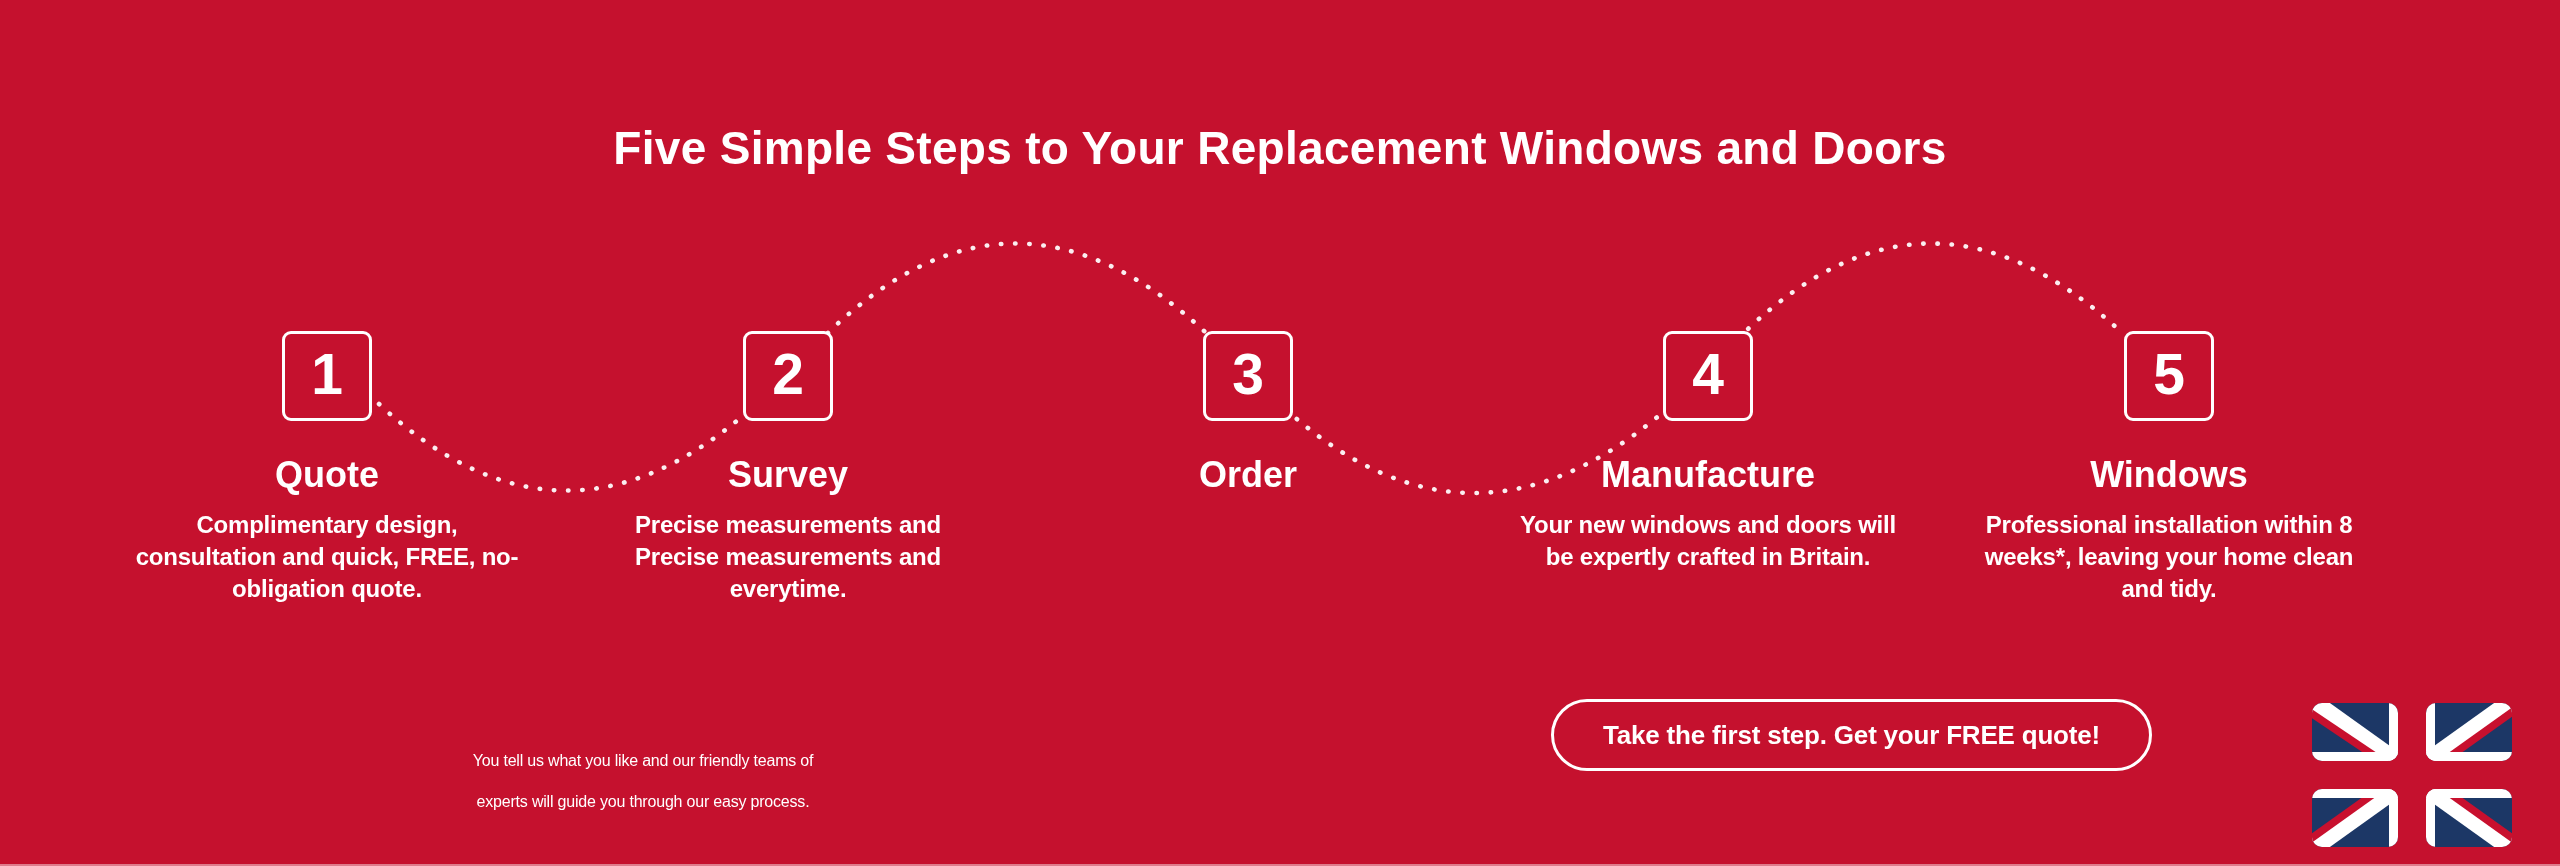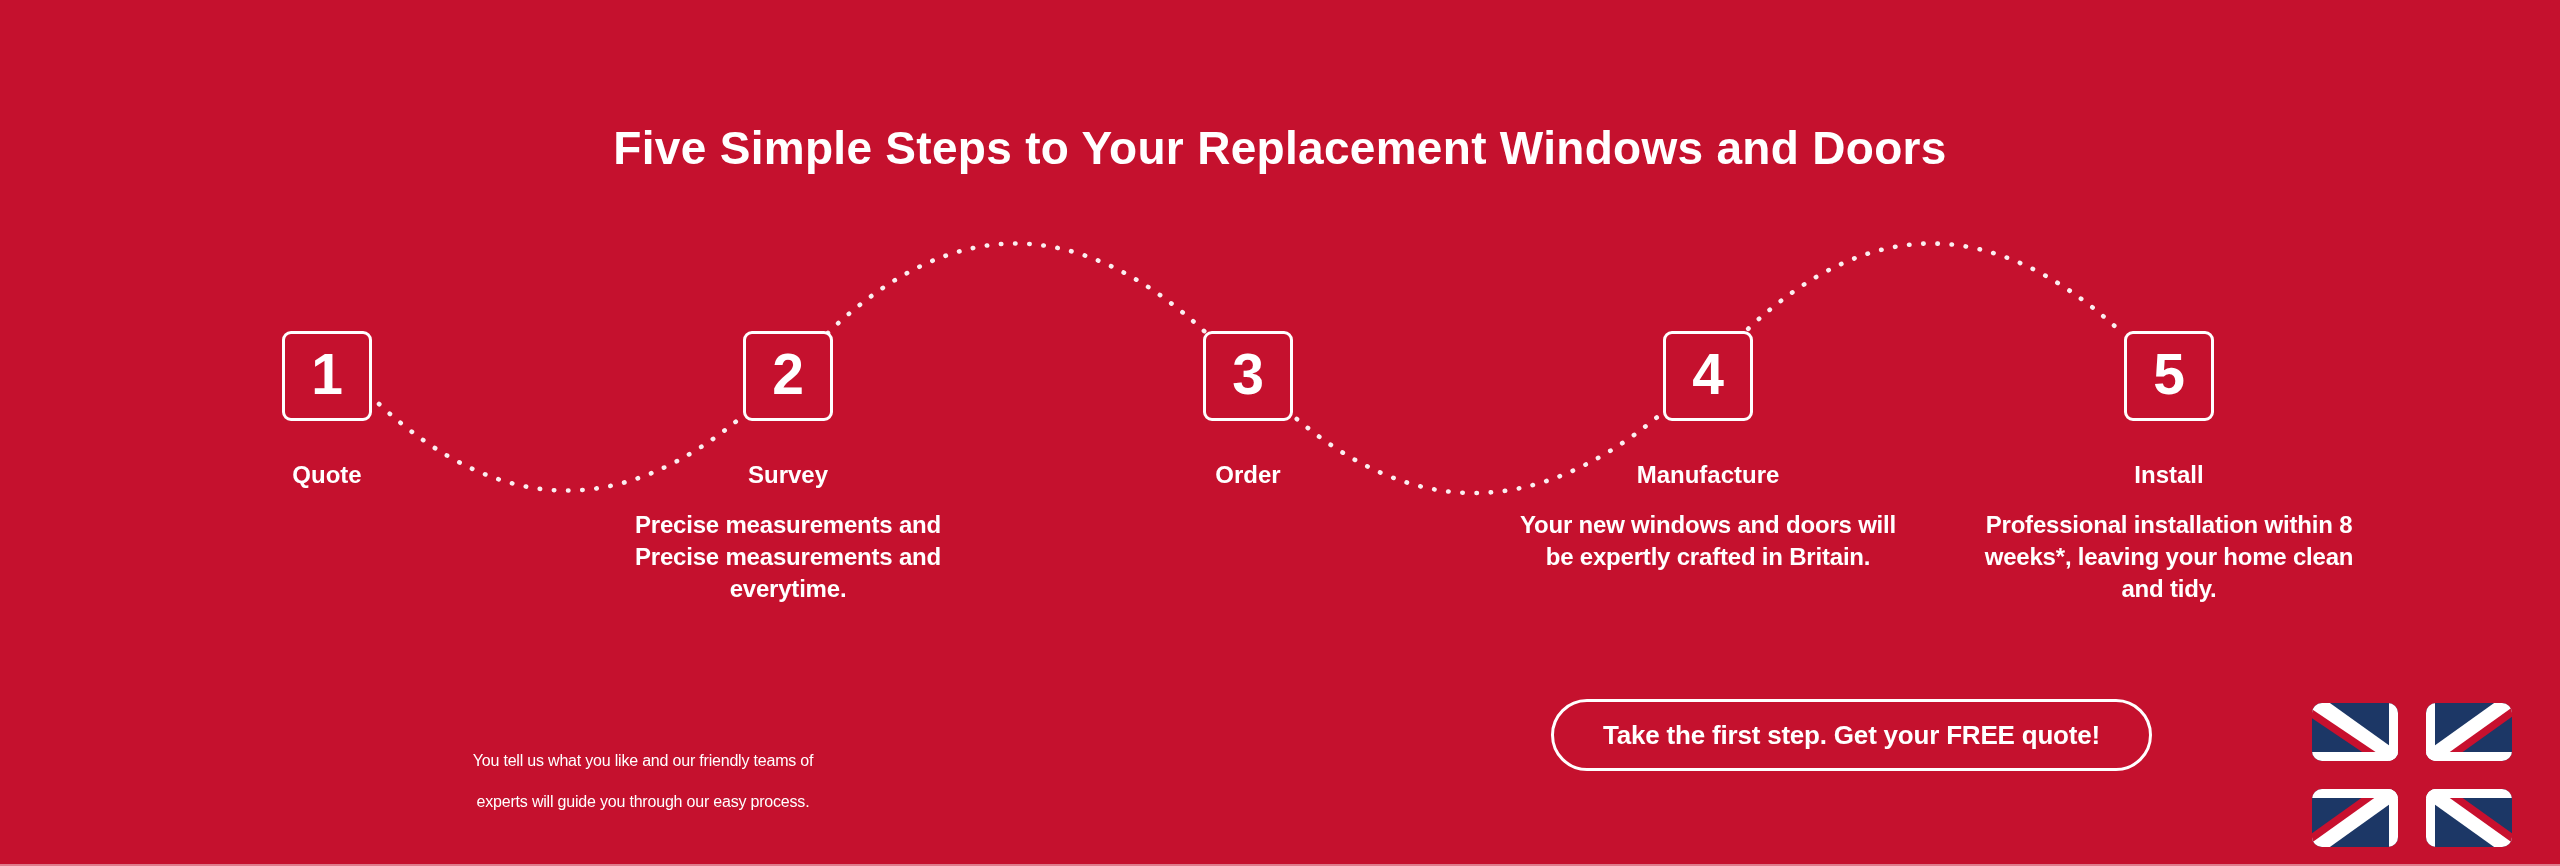--- a/index.html
+++ b/index.html
@@ -15,21 +15,21 @@
   }
   .curve{position:absolute;left:0;top:0;}
   .step{position:absolute;top:331px;width:470px;text-align:center;}
   .step-box{
     width:84px;height:84px;margin:0 auto;
     border:3px solid #FFFFFF;border-radius:9px;
     background:#C5112E;
     display:flex;align-items:center;justify-content:center;
   }
   .step-number{font-size:57px;font-weight:700;line-height:1;padding-bottom:4px;}
-  .step-label{margin-top:34px;font-size:24px;line-height:40px;font-weight:700;}
+  .step-label{margin-top:34px;font-size:36px;line-height:40px;font-weight:700;}
   .step-desc{
     margin-top:14px;font-size:24px;line-height:32px;font-weight:700;
     white-space:pre-line;letter-spacing:-0.2px;
   }
   .tagline{
     position:absolute;left:313px;top:740px;width:660px;
     font-size:16px;line-height:41px;font-weight:400;text-align:center;
     white-space:pre-line;letter-spacing:-0.2px;
   }
   .cta{
@@ -61,20 +61,23 @@
            Q 1931 158 2119 330" fill="none" stroke="#FFFFFF" stroke-opacity="0.93" stroke-width="4.6" stroke-linecap="round" stroke-dasharray="0.4 13.8"></path>
 </svg>
 
 <div class="title">Five Simple Steps to Your Replacement Windows and Doors</div>
 
 <div class="step" style="left:92px">
   <div class="step-box">
     <span class="step-number">1</span>
   </div>
   <div class="step-label">Quote</div>
+  <div class="step-desc">Complimentary design,
+consultation and quick, FREE, no-
+obligation quote.</div>
 </div>
 
 <div class="step" style="left:553px">
   <div class="step-box">
     <span class="step-number">2</span>
   </div>
   <div class="step-label">Survey</div>
   <div class="step-desc">Precise measurements and
 Precise measurements and
 everytime.</div>
@@ -93,21 +96,21 @@
   </div>
   <div class="step-label">Manufacture</div>
   <div class="step-desc">Your new windows and doors will
 be expertly crafted in Britain.</div>
 </div>
 
 <div class="step" style="left:1934px">
   <div class="step-box">
     <span class="step-number">5</span>
   </div>
-  <div class="step-label">Install</div>
+  <div class="step-label">Windows</div>
   <div class="step-desc">Professional installation within 8
 weeks*, leaving your home clean
 and tidy.</div>
 </div>
 
 <div class="tagline">You tell us what you like and our friendly teams of
 experts will guide you through our easy process.</div>
 
 <button class="cta">Take the first step. Get your FREE quote!</button>
 

